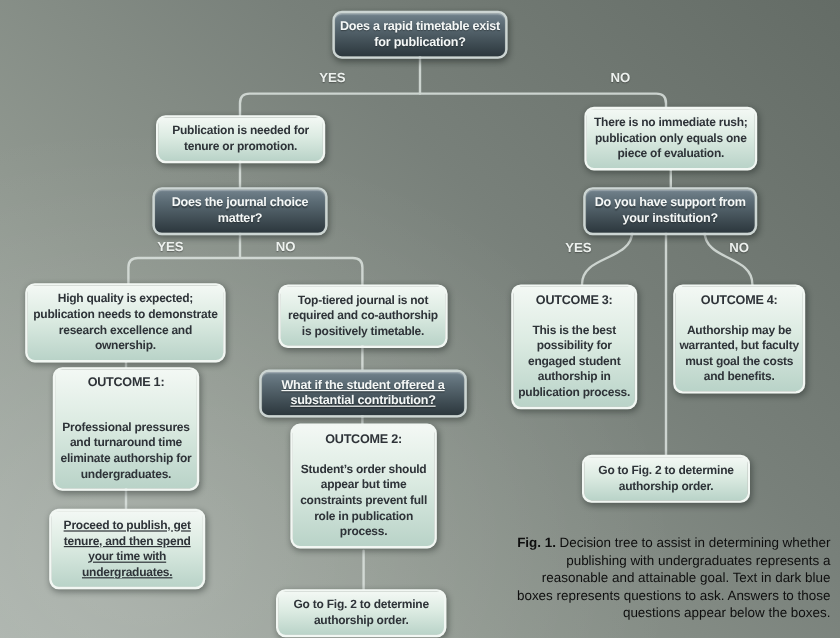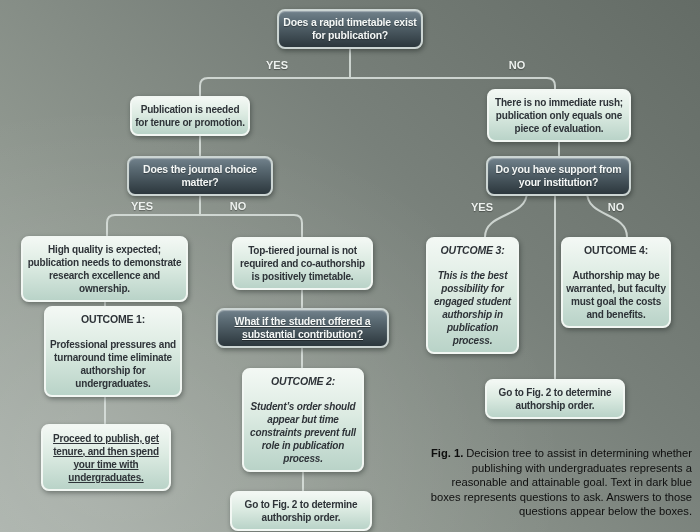--- a/index.html
+++ b/index.html
@@ -60,32 +60,32 @@
     position: absolute; z-index: 2;
     left: 428px; top: 446px; width: 264px;
     font-size: 11.2px; line-height: 14.6px;
     text-align: right;
     color: #0e0e0e;
   }
   .cap-lead { font-weight: bold; margin-right: 3px; }
 
   
   #n-q-timetable   { left:277px; top:9px;   width:146px; min-height:35px; }
-  #n-a-tenure      { left:130px; top:96px;  width:120px; min-height:32px; }
+  #n-a-tenure      { left:130px; top:96px;  width:141px; min-height:32px; }
   #n-q-journal     { left:127px; top:156px; width:146px; min-height:33px; }
   #n-a-quality     { left:21px;  top:236px; width:167px; min-height:43px; padding:5px 2px; }
   #n-a-toptier     { left:232px; top:237px; width:141px; min-height:44px; }
-  #n-outcome1      { left:44px;  top:306px; width:138px; min-height:90px; }
+  #n-outcome1      { left:44px;  top:306px; width:122px; min-height:90px;gap:12px; }
   #n-a-proceed     { left:41px;  top:424px; width:130px; min-height:67px;text-decoration:underline; }
   #n-q-contribution{ left:216px; top:308px; width:173px; min-height:36px;text-decoration:underline; }
-  #n-outcome2      { left:242px; top:368px; width:122px; min-height:88px;font-style:italic; }
+  #n-outcome2      { left:242px; top:353px; width:122px; min-height:88px; }
   #n-goto-left     { left:230px; top:491px; width:142px; min-height:32px; }
   #n-a-norush      { left:487px; top:89px;  width:144px; min-height:47px; }
   #n-q-support     { left:486px; top:156px; width:145px; min-height:36px;align-items:center; }
-  #n-outcome3      { left:426px; top:237px; width:93px; min-height:89px;font-style:italic; }
+  #n-outcome3      { left:426px; top:237px; width:105px; min-height:89px; }
   #n-outcome4      { left:561px; top:237px; width:110px; min-height:89px; }
   #n-goto-right    { left:485px; top:379px; width:140px; min-height:35px; }
 
   #lbl-yes1 { left:277px; top:59px; }
   #lbl-no1  { left:517px; top:59px; }
   #lbl-yes2 { left:142px; top:200px; }
   #lbl-no2  { left:238px; top:200px; }
   #lbl-yes3 { left:482px; top:201px; }
   #lbl-no3  { left:616px; top:201px; }
 </style>

